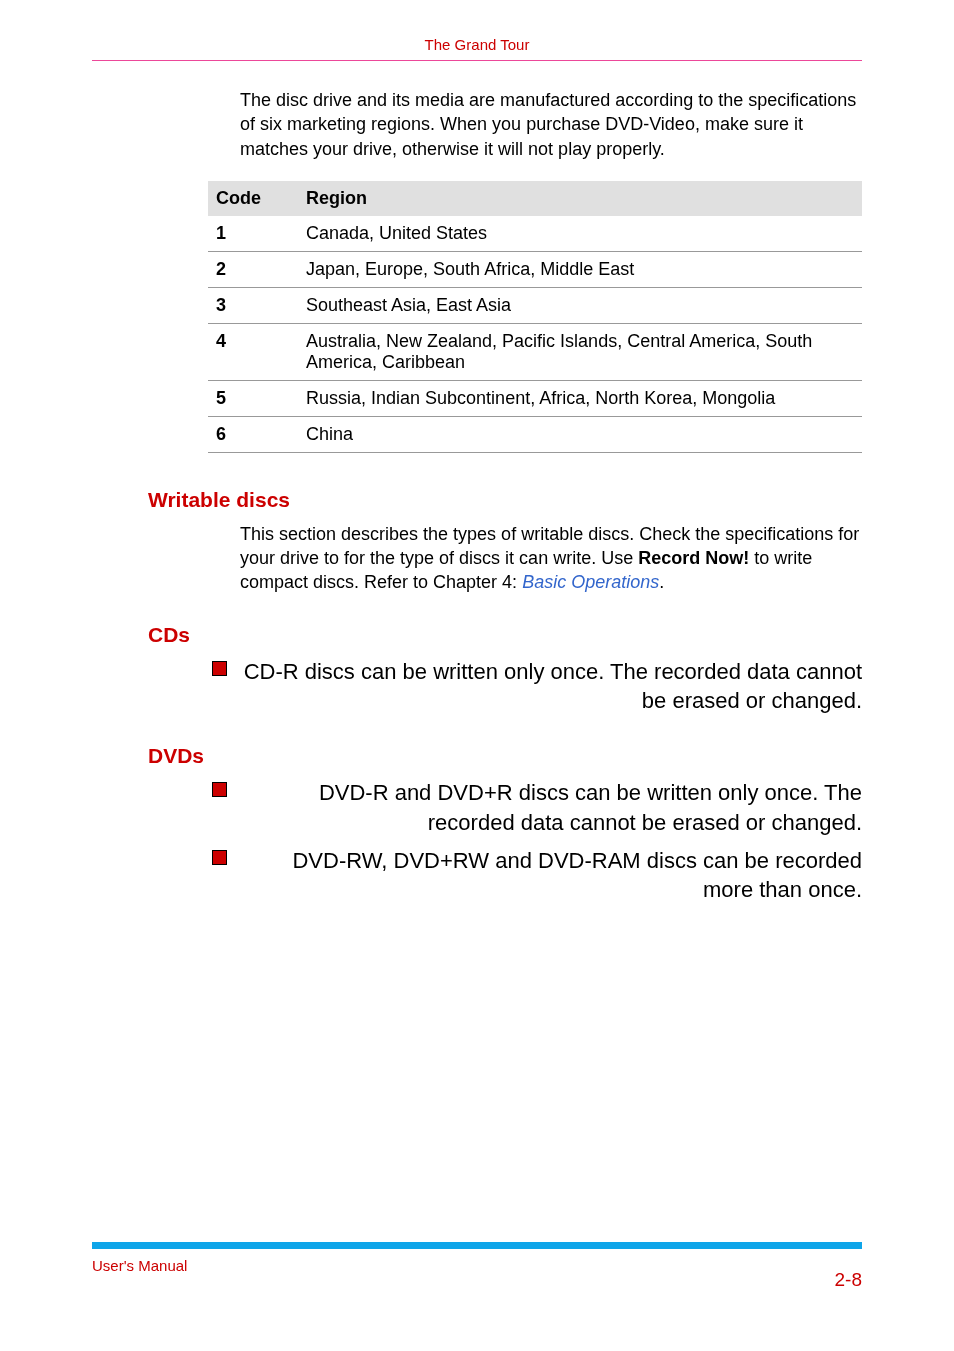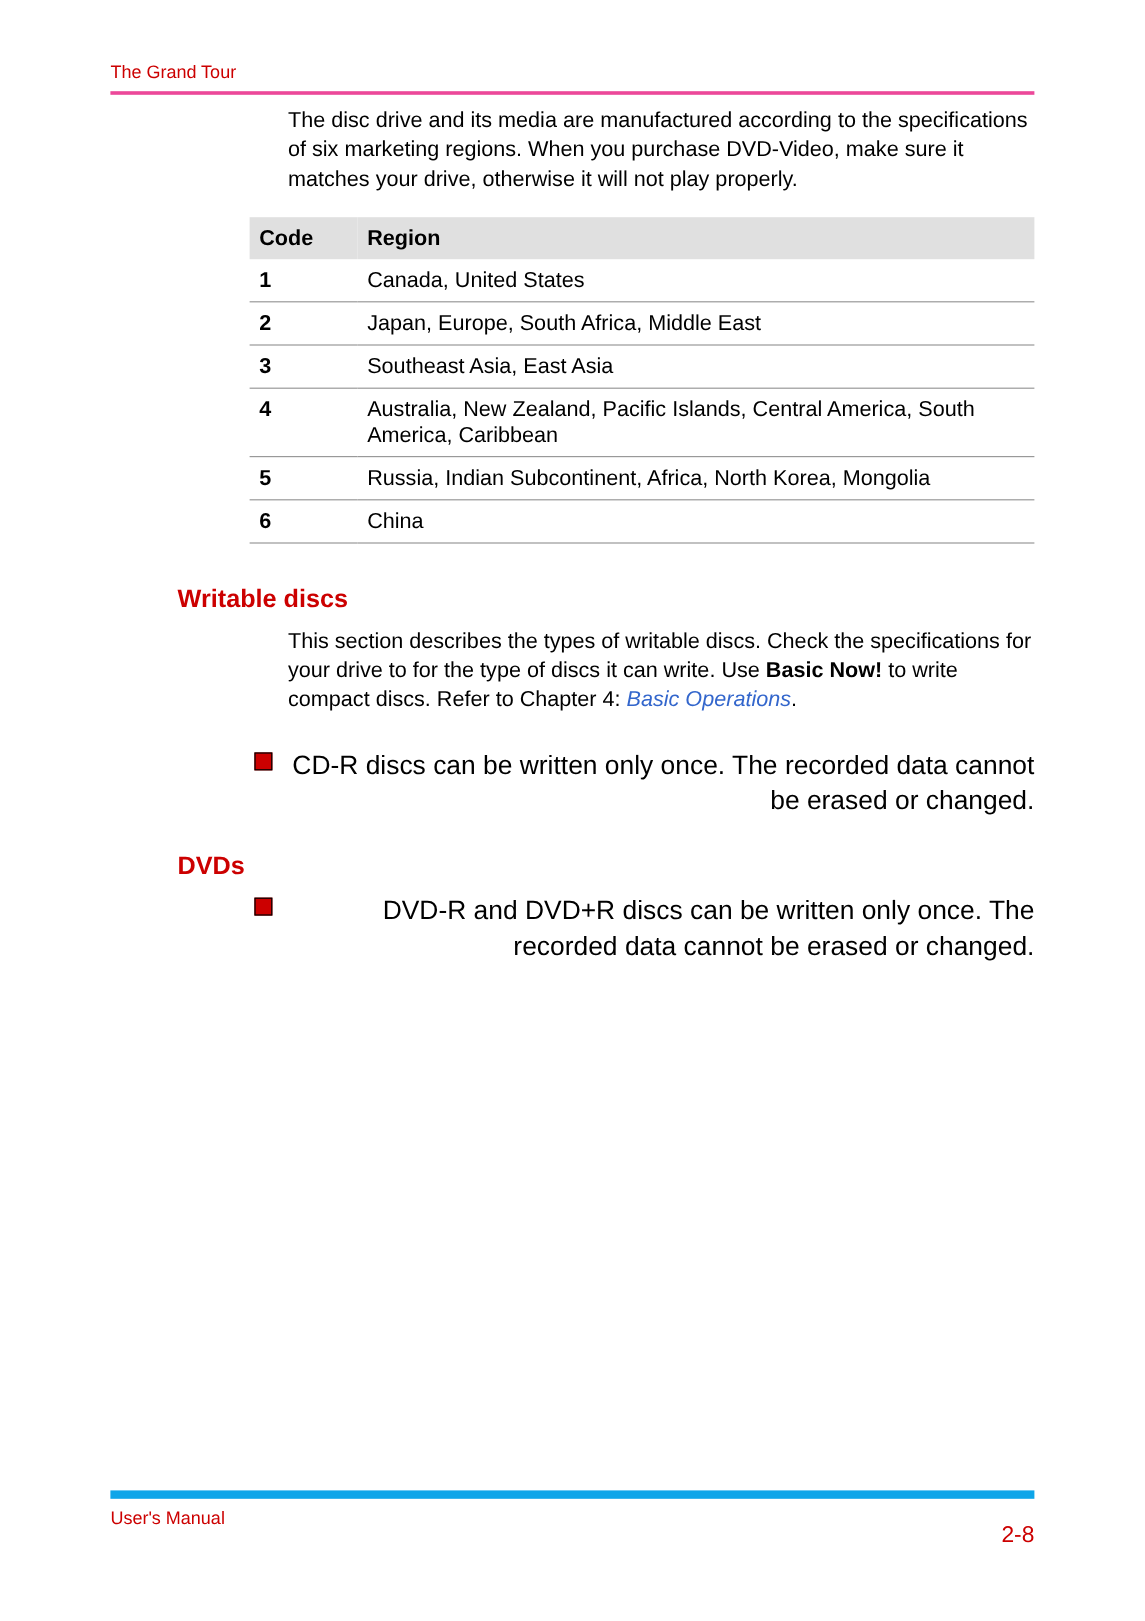--- a/index.html
+++ b/index.html
@@ -9,26 +9,26 @@
     }
     body {
       font-family: Arial, Helvetica, sans-serif;
       width: 954px;
       height: 1351px;
       background: white;
       position: relative;
     }
     .header {
       position: absolute;
-      top: 52px;
+      top: 36px;
       right: 92px;
       left: 92px;
-      border-bottom: 3px solid #ec4899;
+      border-bottom: 1px solid #ec4899;
       padding-bottom: 6px;
-      text-align: left;
+      text-align: center;
     }
     .header-text {
       color: #cc0000;
       font-size: 15px;
     }
     .content {
       position: absolute;
       top: 88px;
       left: 148px;
       right: 92px;
@@ -171,34 +171,36 @@
           <td class="code-cell">6</td>
           <td>China</td>
         </tr>
       </tbody>
     </table>
   </div>
 
   <div class="section">
     <div class="heading-red">Writable discs</div>
     <div class="body-text">
-      <span>This section describes the types of writable discs. Check the specifications for your drive to for the type of discs it can write. Use </span><span class="bold-inline">Basic Now!</span><span> to write compact discs. Refer to Chapter 4: </span><span class="link-blue">Basic Operations</span><span>.</span>
+      <span>This section describes the types of writable discs. Check the specifications for your drive to for the type of discs it can write. Use </span><span class="bold-inline">Record Now!</span><span> to write compact discs. Refer to Chapter 4: </span><span class="link-blue">Basic Operations</span><span>.</span>
     </div>
   </div>
 
   <div class="section">
+    <div class="heading-red">CDs</div>
     <ul class="square-list">
       <li>CD-R discs can be written only once. The recorded data cannot be erased or changed.</li>
     </ul>
   </div>
 
   <div class="section">
     <div class="heading-red">DVDs</div>
     <ul class="square-list">
       <li>DVD-R and DVD+R discs can be written only once. The recorded data cannot be erased or changed.</li>
+      <li>DVD-RW, DVD+RW and DVD-RAM discs can be recorded more than once.</li>
     </ul>
   </div>
 
 </div>
 
 <div class="footer">
   <span class="footer-left">User's Manual</span>
   <span class="footer-right">2-8</span>
 </div>
 

